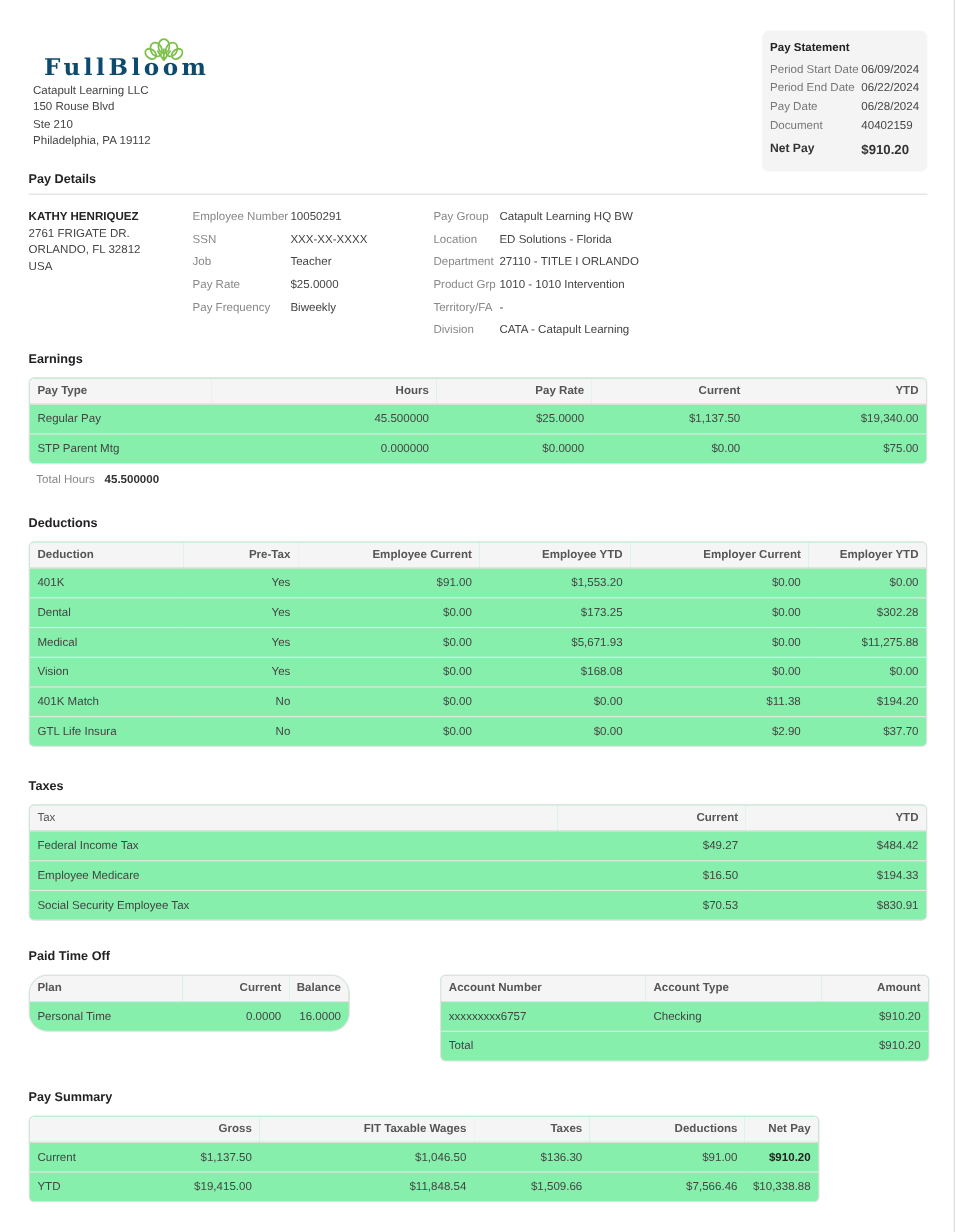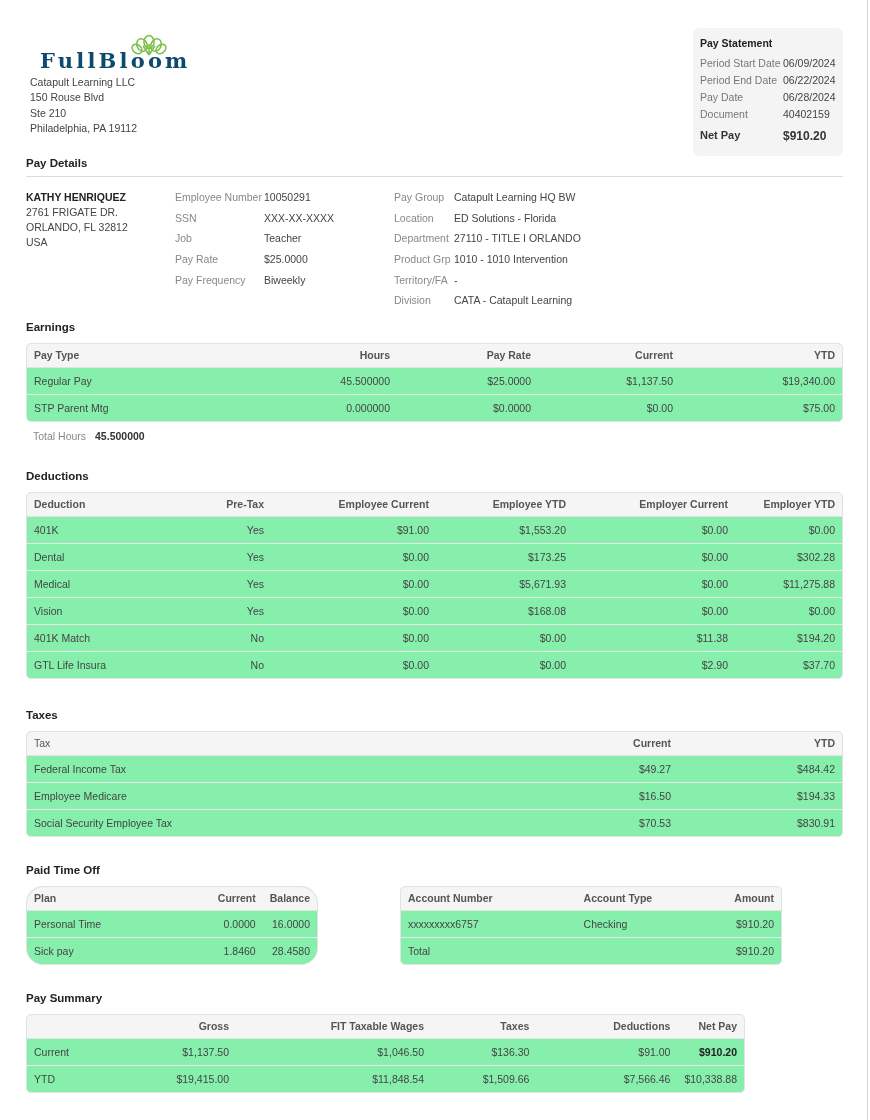--- a/index.html
+++ b/index.html
@@ -326,31 +326,26 @@
         <th>Current</th>
         <th>Balance</th>
       </tr>
         </thead>
       <tbody>
         <tr>
             <td class="l">Personal Time</td>
             <td>0.0000</td>
             <td>16.0000</td>
           </tr>
-        <tr>
-            <td class="l">Sick pay</td>
-            <td>1.8460</td>
-            <td>28.4580</td>
-          </tr>
       </tbody>
     </table>
   </div>
 
   <div class="section-title" style="left:400px; top:915px;">Net Pay Distribution</div>
-  <div class="tbl" style="left:400px; top:886px; width:382px;">
+  <div class="tbl" style="left:400px; top:886px; width:445px;">
     <table>
       <colgroup>
           <col style="width:186px">
           <col style="width:160px">
           <col>
         </colgroup>
       <thead>
           <tr>
         <th class="l">Account Number</th>
         <th class="l">Account Type</th>

